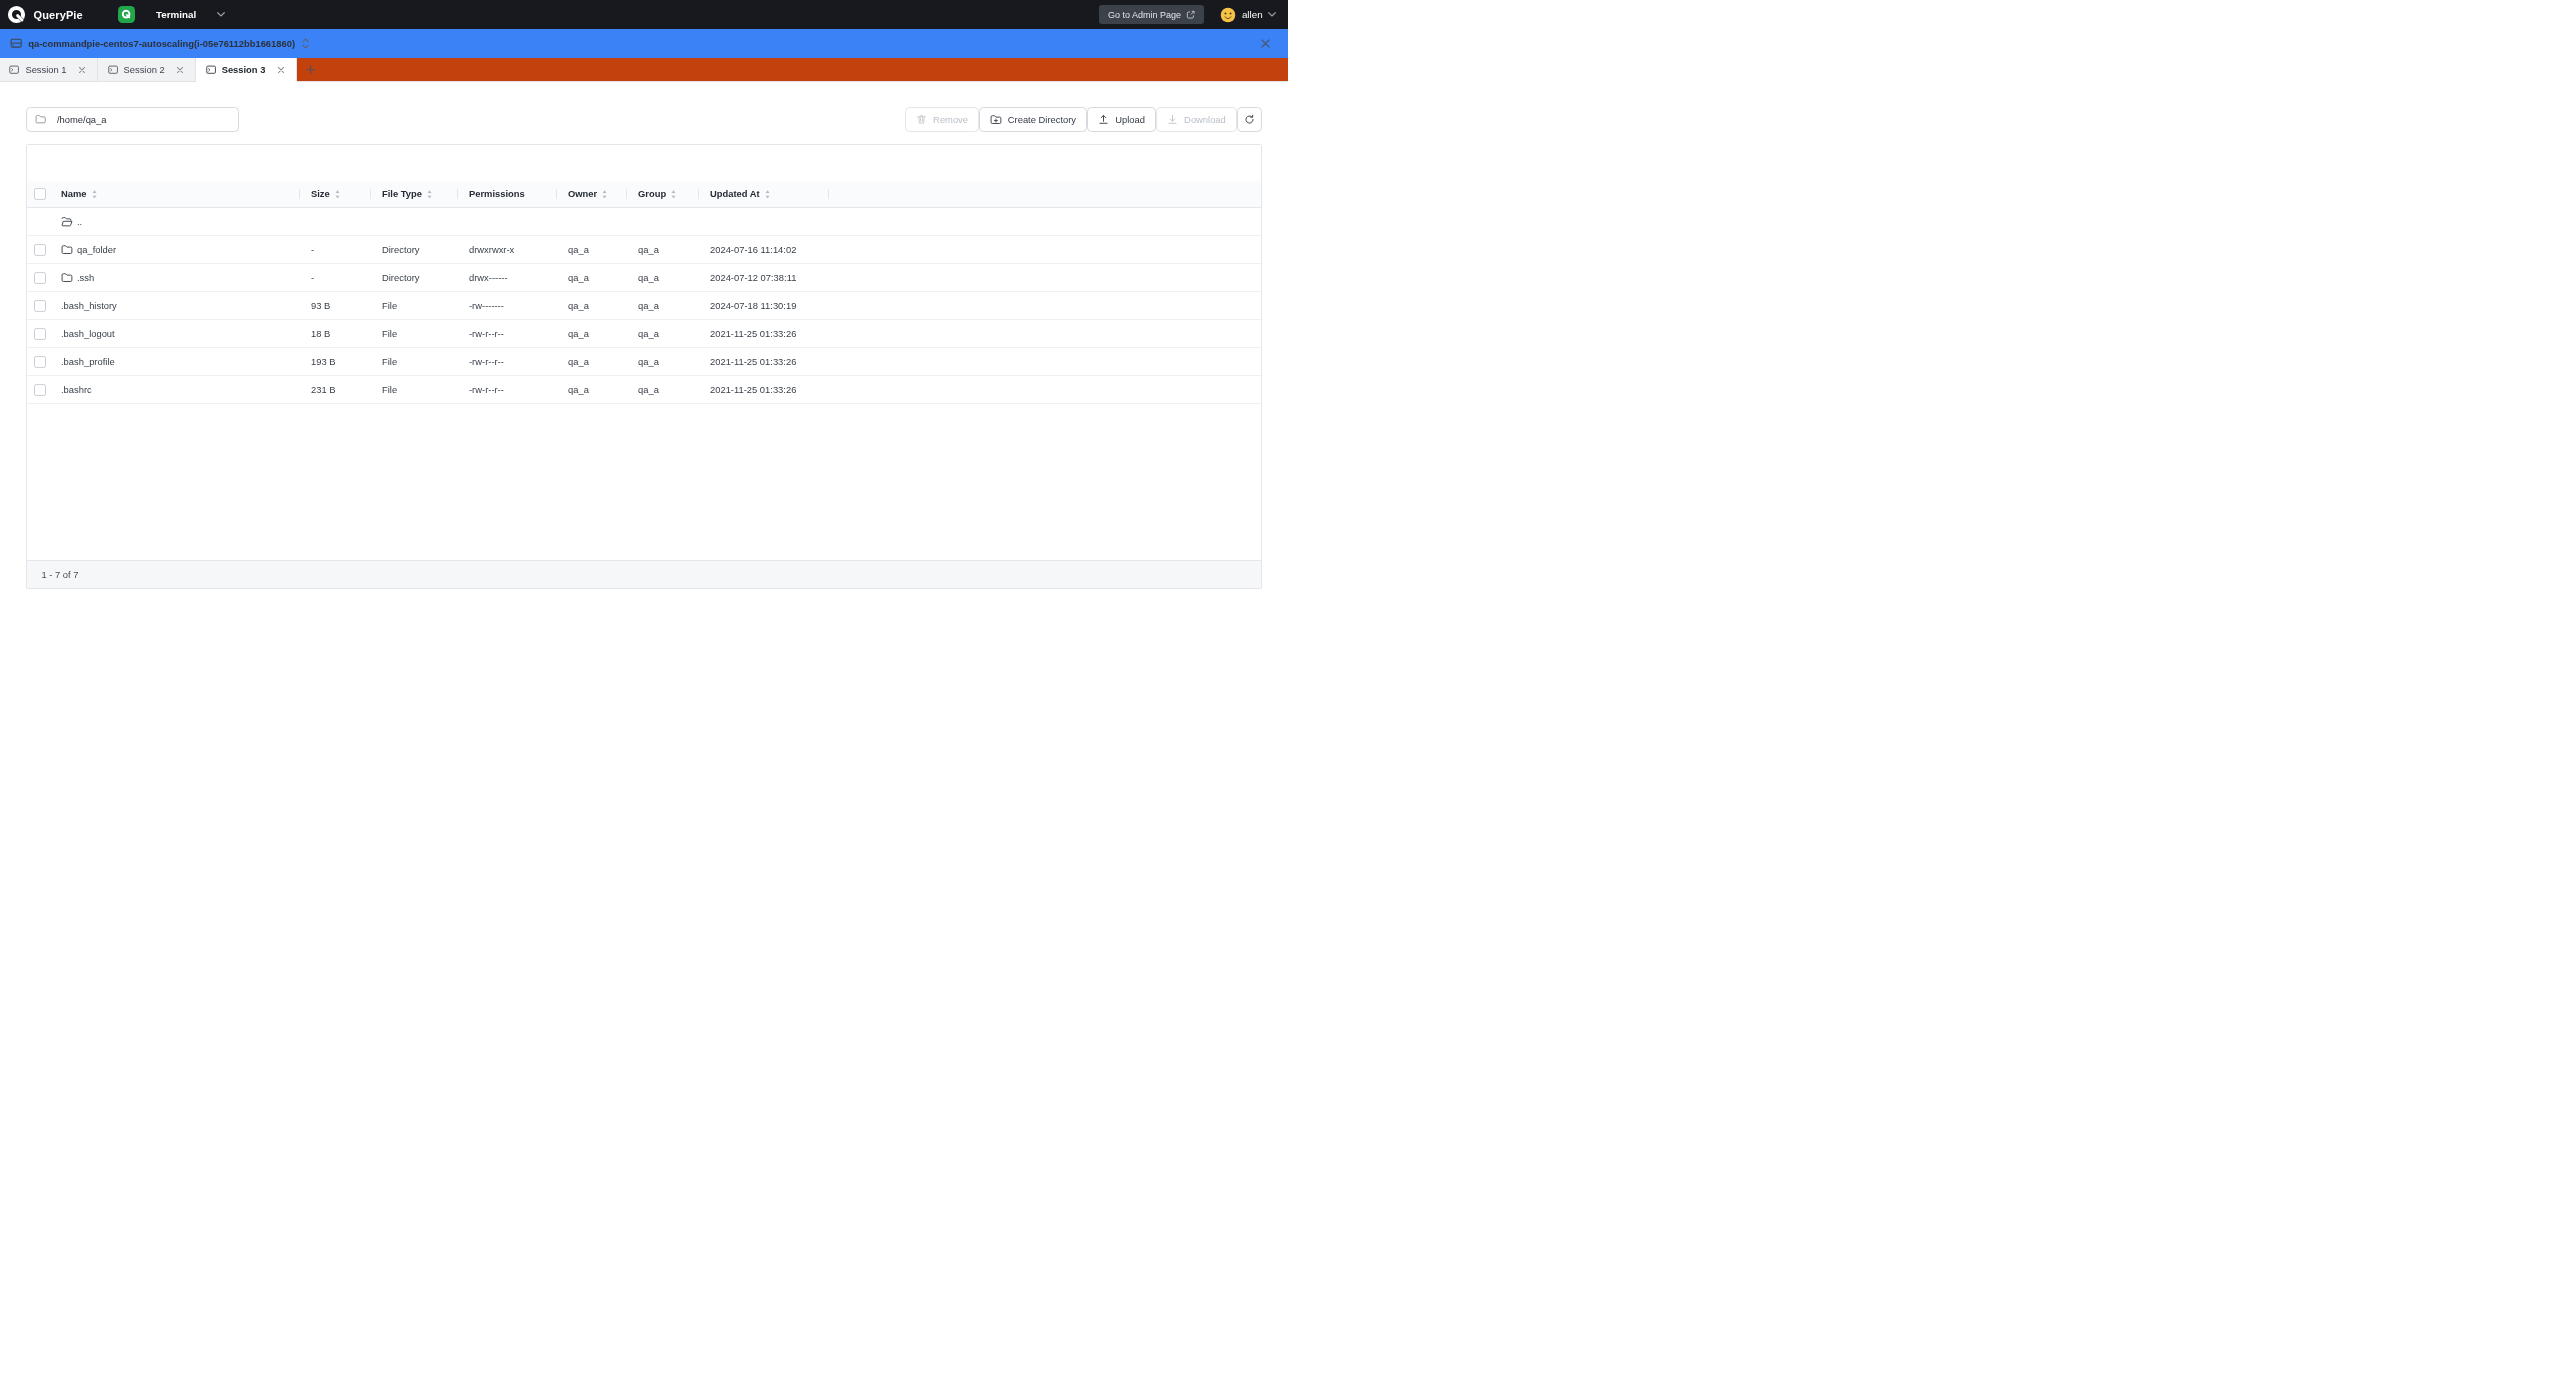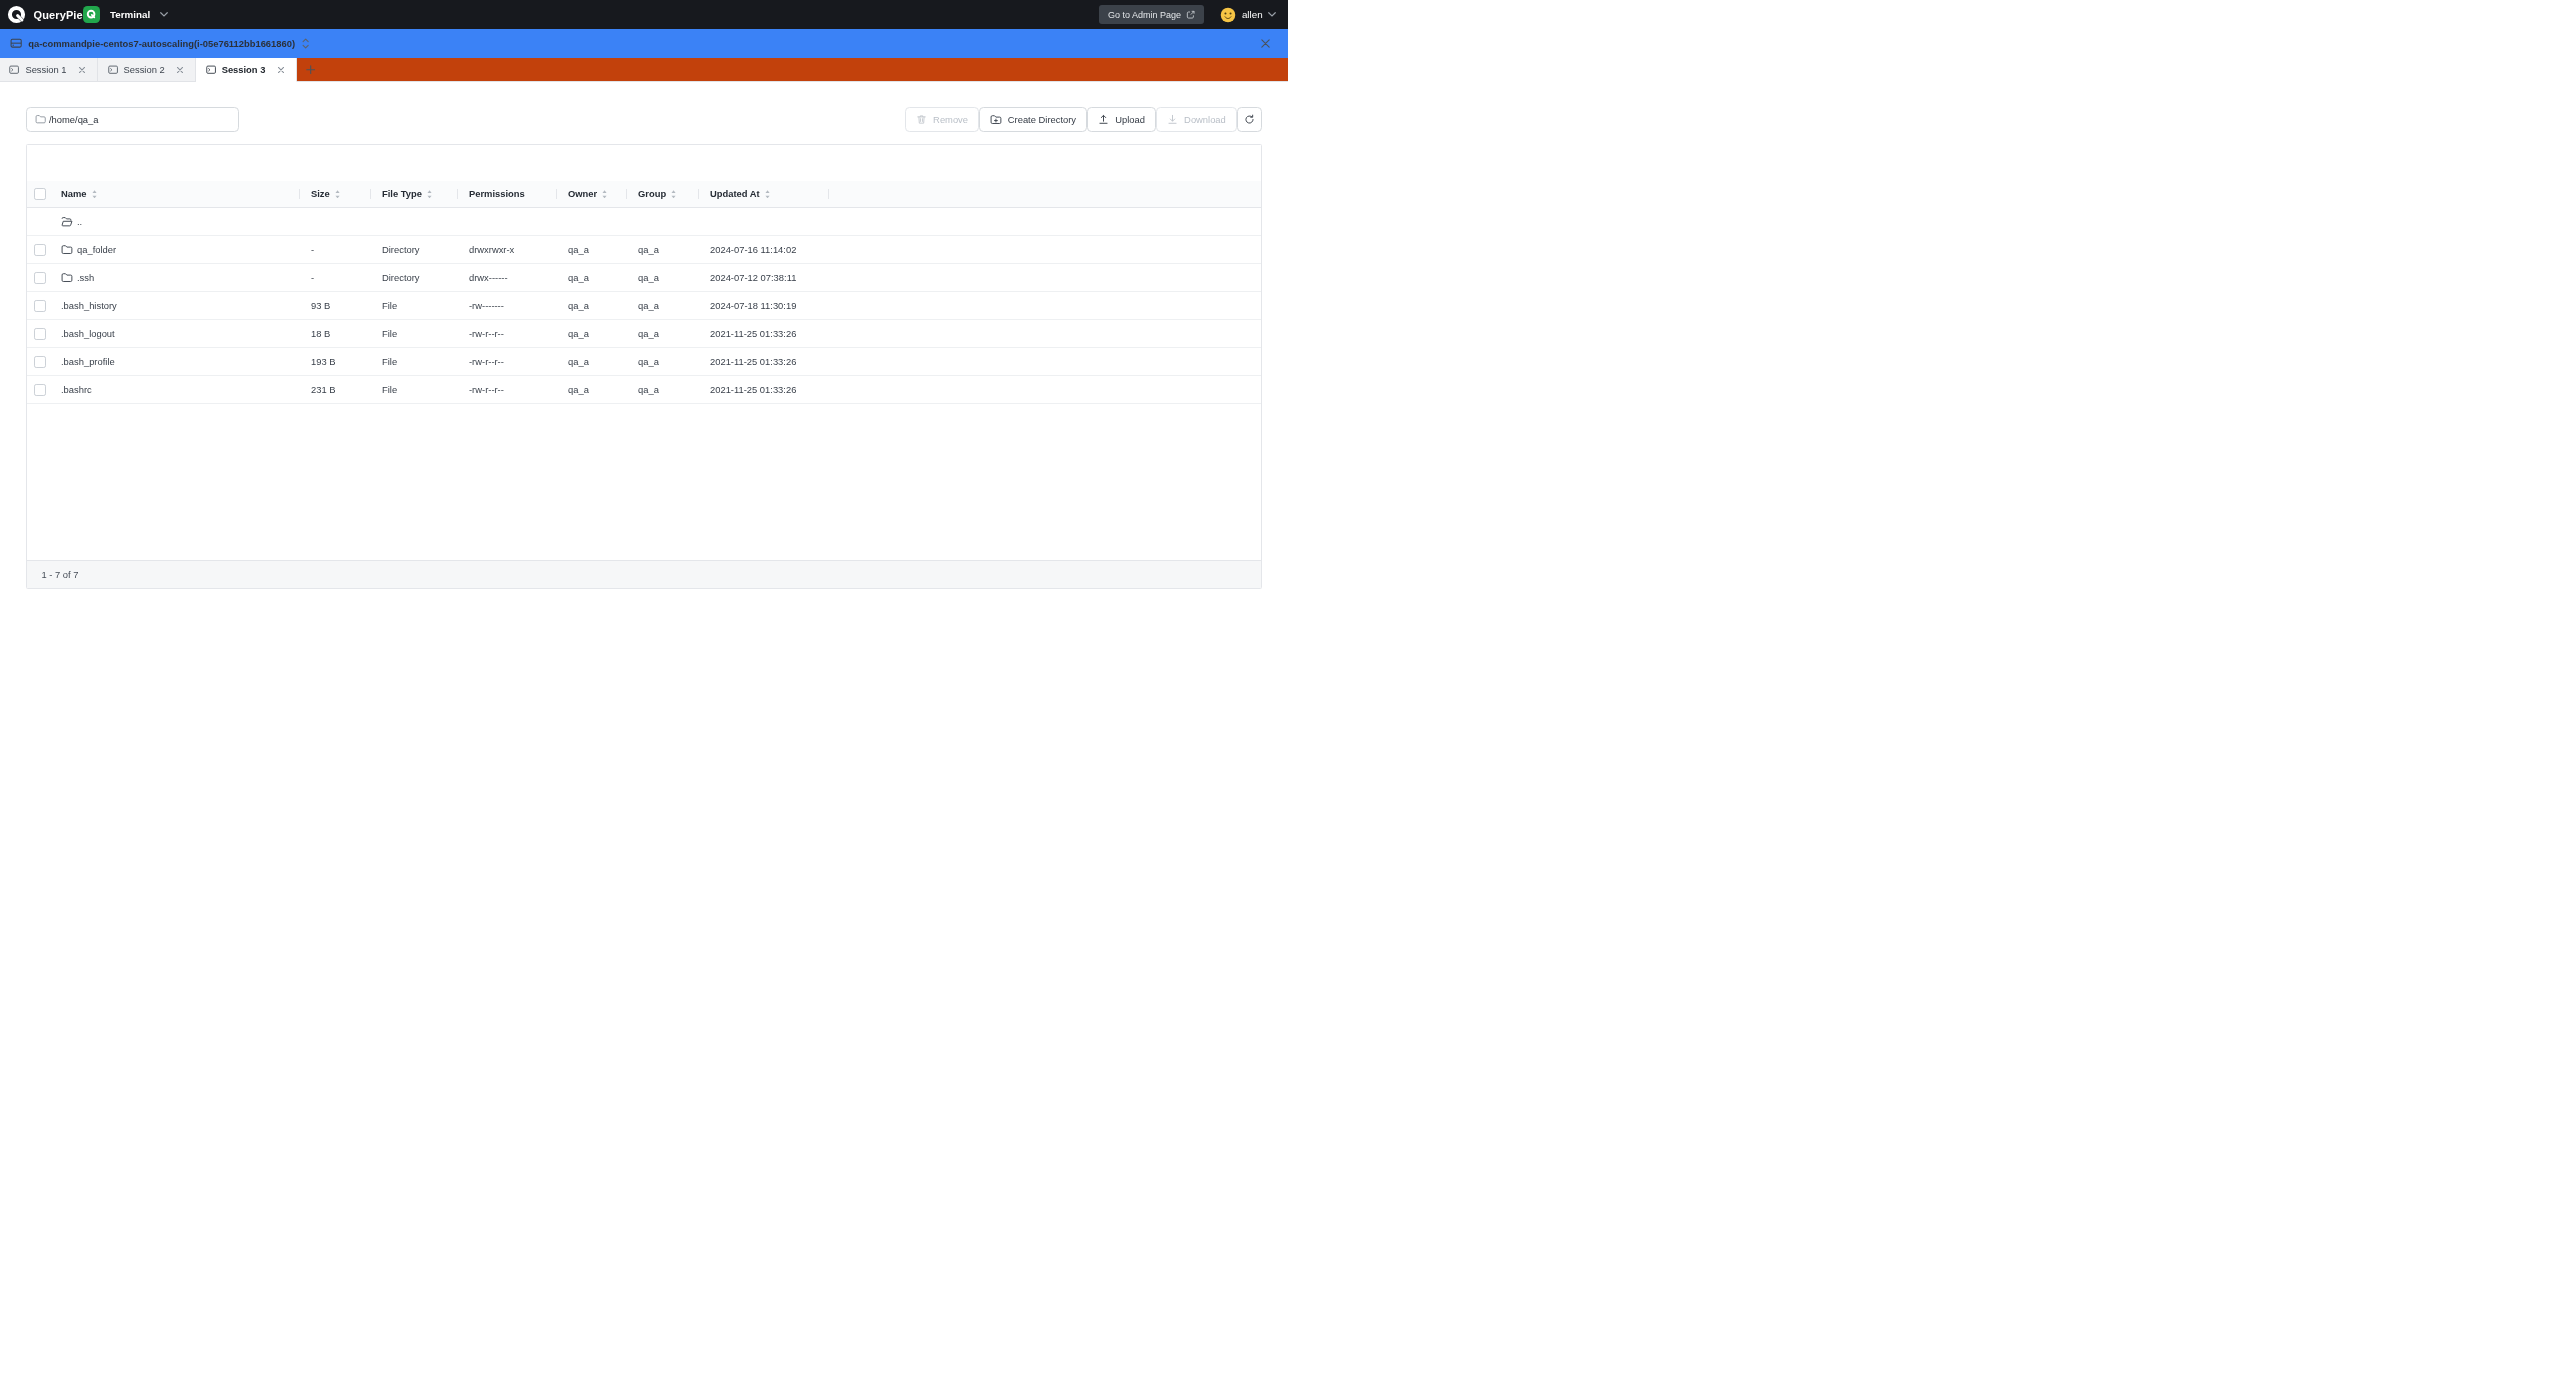--- a/index.html
+++ b/index.html
@@ -13,21 +13,21 @@
   svg { display: block; }
 
   
   .topbar {
     height: 29px; background: #17191e;
     display: flex; align-items: center;
     padding: 0 11.6px 0 7.3px;
   }
   .brand { display: flex; align-items: center; gap: 7.3px; justify-content: space-between; }
   .brand-name { color: #ffffff; font-size: 11px; font-weight: 700; letter-spacing: 0.1px; }
-  .app-selector { display: flex; align-items: center; gap: 10px; cursor: pointer; }
+  .app-selector { display: flex; align-items: center; gap: 21px; margin-left: 35px; cursor: pointer; }
   .app-icon {
     width: 17.4px; height: 17.4px; border-radius: 4.4px;
     background: #1fa34a; background: #21a64c;
     display: flex; align-items: center; justify-content: center;
   }
   .app-label { color: #ffffff; font-size: 9.8px; font-weight: 600; }
   .topbar-right { margin-left: auto; display: flex; align-items: center; gap: 16px; }
   .admin-btn {
     display: flex; align-items: center; gap: 5.1px;
     background: #3c424a; border: none; border-radius: 2.9px;
@@ -60,21 +60,21 @@
     width: 27.6px; background: none; border: none; border-bottom: 0.7px solid #e1e3e7;
     display: flex; align-items: center; justify-content: center; cursor: pointer;
   }
   .tab-filler { flex: 1; border-bottom: 0.7px solid #e1e3e7; }
 
   
   .content { padding: 25px 26px 0 26px; }
   .toolbar { display: flex; align-items: center; margin-bottom: 11.6px; }
   .path-box {
     width: 213px; height: 25px; border: 0.7px solid #d6dade; border-radius: 4.4px;
-    display: flex; align-items: center; gap: 3px; padding: 0 8px; background: #fff;
+    display: flex; align-items: center; gap: 11px; padding: 0 8px; background: #fff;
   }
   .path-box input {
     border: none; outline: none; flex: 1; font-family: inherit;
     font-size: 9.4px; color: #2b313a; background: transparent;
   }
   .toolbar-actions { margin-left: auto; display: flex; gap: 0; }
   .btn {
     height: 25px; padding: 0 10.2px; border: 0.7px solid #d6dade; border-radius: 4.4px;
     background: #ffffff; display: flex; align-items: center; gap: 5.8px;
     font-family: inherit; font-size: 9.4px; color: #333a44; cursor: pointer;

